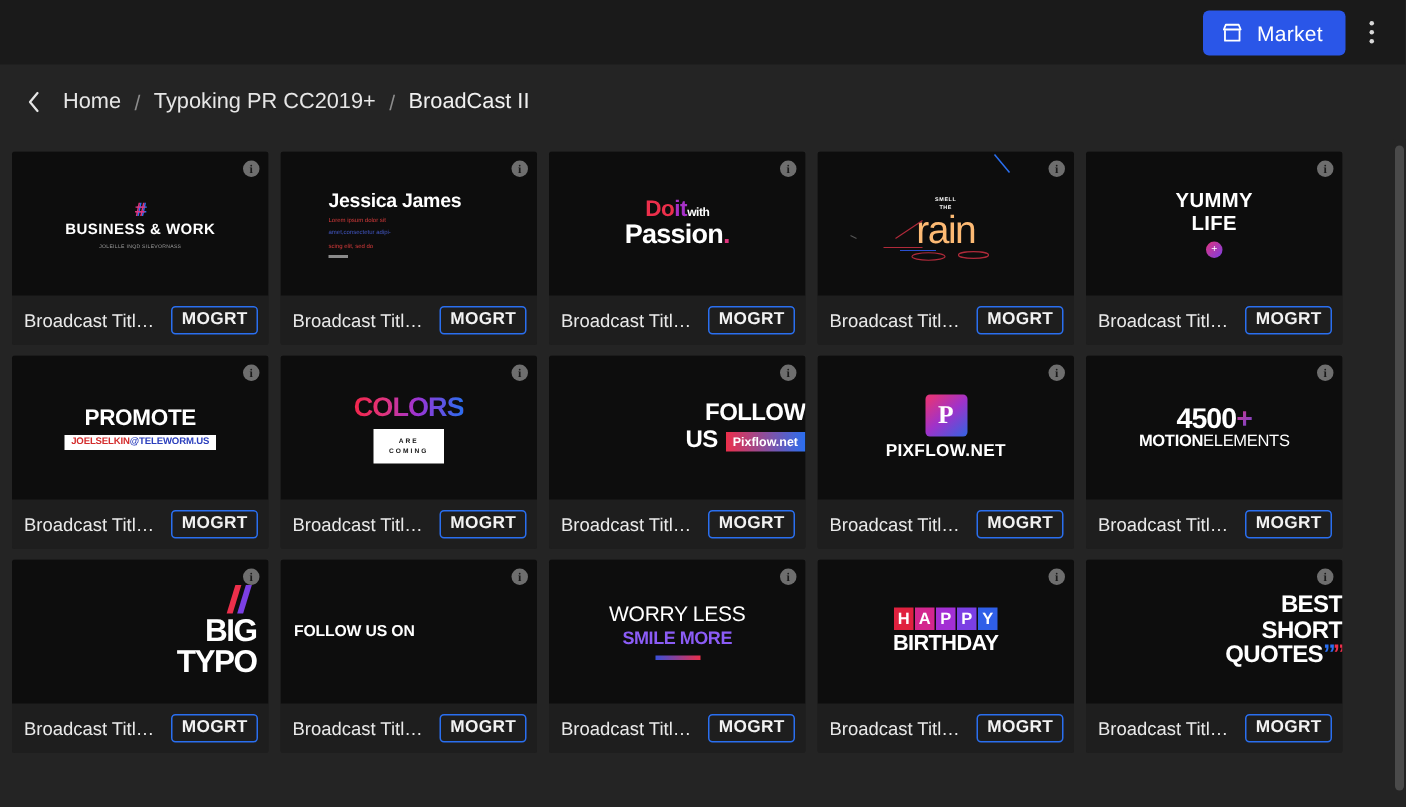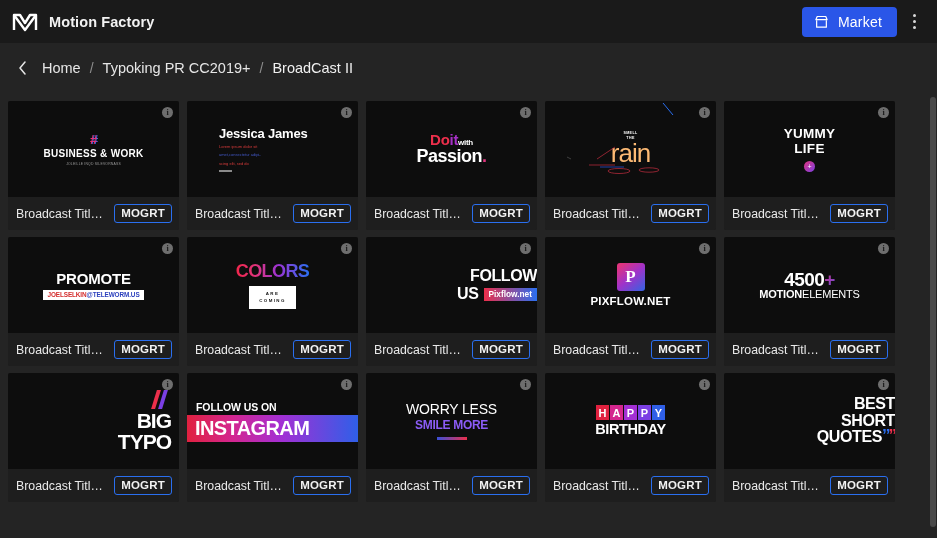--- a/index.html
+++ b/index.html
@@ -216,27 +216,20 @@
   }
   .scroll-thumb {
     position: absolute; right: 1px; top: 4px; width: 6px; height: 430px;
     background: #4a4a4a; border-radius: 3px; cursor: pointer;
   }
 </style>
 </head>
 <body>
 
 <div class="titlebar">
-  <div class="brand">
-    <svg class="logo-mark" viewBox="0 0 26 22">
-      <path d="M2 19 L2 4 L8 4 L13 12 L18 4 L24 4 L24 19" fill="none" stroke="#ffffff" stroke-width="2.4" stroke-linejoin="round"></path>
-      <path d="M2 4 L13 19 L24 4" fill="none" stroke="#ffffff" stroke-width="2.4" stroke-linejoin="round"></path>
-    </svg>
-    <span class="brand-name">Motion Factory</span>
-  </div>
   <div class="titlebar-right">
     <button class="market-btn" style="background: rgb(42, 86, 232);">
       <svg width="15" height="14" viewBox="0 0 16 15">
         <path d="M2 5 L3.4 1.6 L12.6 1.6 L14 5 Z" fill="none" stroke="#fff" stroke-width="1.3" stroke-linejoin="round"></path>
         <path d="M2.8 5.6 L2.8 13 L13.2 13 L13.2 5.6" fill="none" stroke="#fff" stroke-width="1.3" stroke-linejoin="round"></path>
       </svg>
       <span class="lbl">Market</span>
     </button>
     <div class="kebab">
       <i></i>
@@ -450,23 +443,20 @@
       <div class="cardfoot">
         <span class="card-title">Broadcast Title 11</span>
         <span class="mogrt" style="border-color: rgb(42, 111, 240);">MOGRT</span>
       </div>
     </div>
 
     <div class="card">
       <div class="thumb">
         <div class="art a12">
           <div class="l1">FOLLOW US ON</div>
-          <div class="band">
-            <div class="ig">INSTAGRAM</div>
-          </div>
         </div>
         <div class="info-icon">i</div>
       </div>
       <div class="cardfoot">
         <span class="card-title">Broadcast Title 12</span>
         <span class="mogrt" style="border-color: rgb(42, 111, 240);">MOGRT</span>
       </div>
     </div>
 
     <div class="card">

